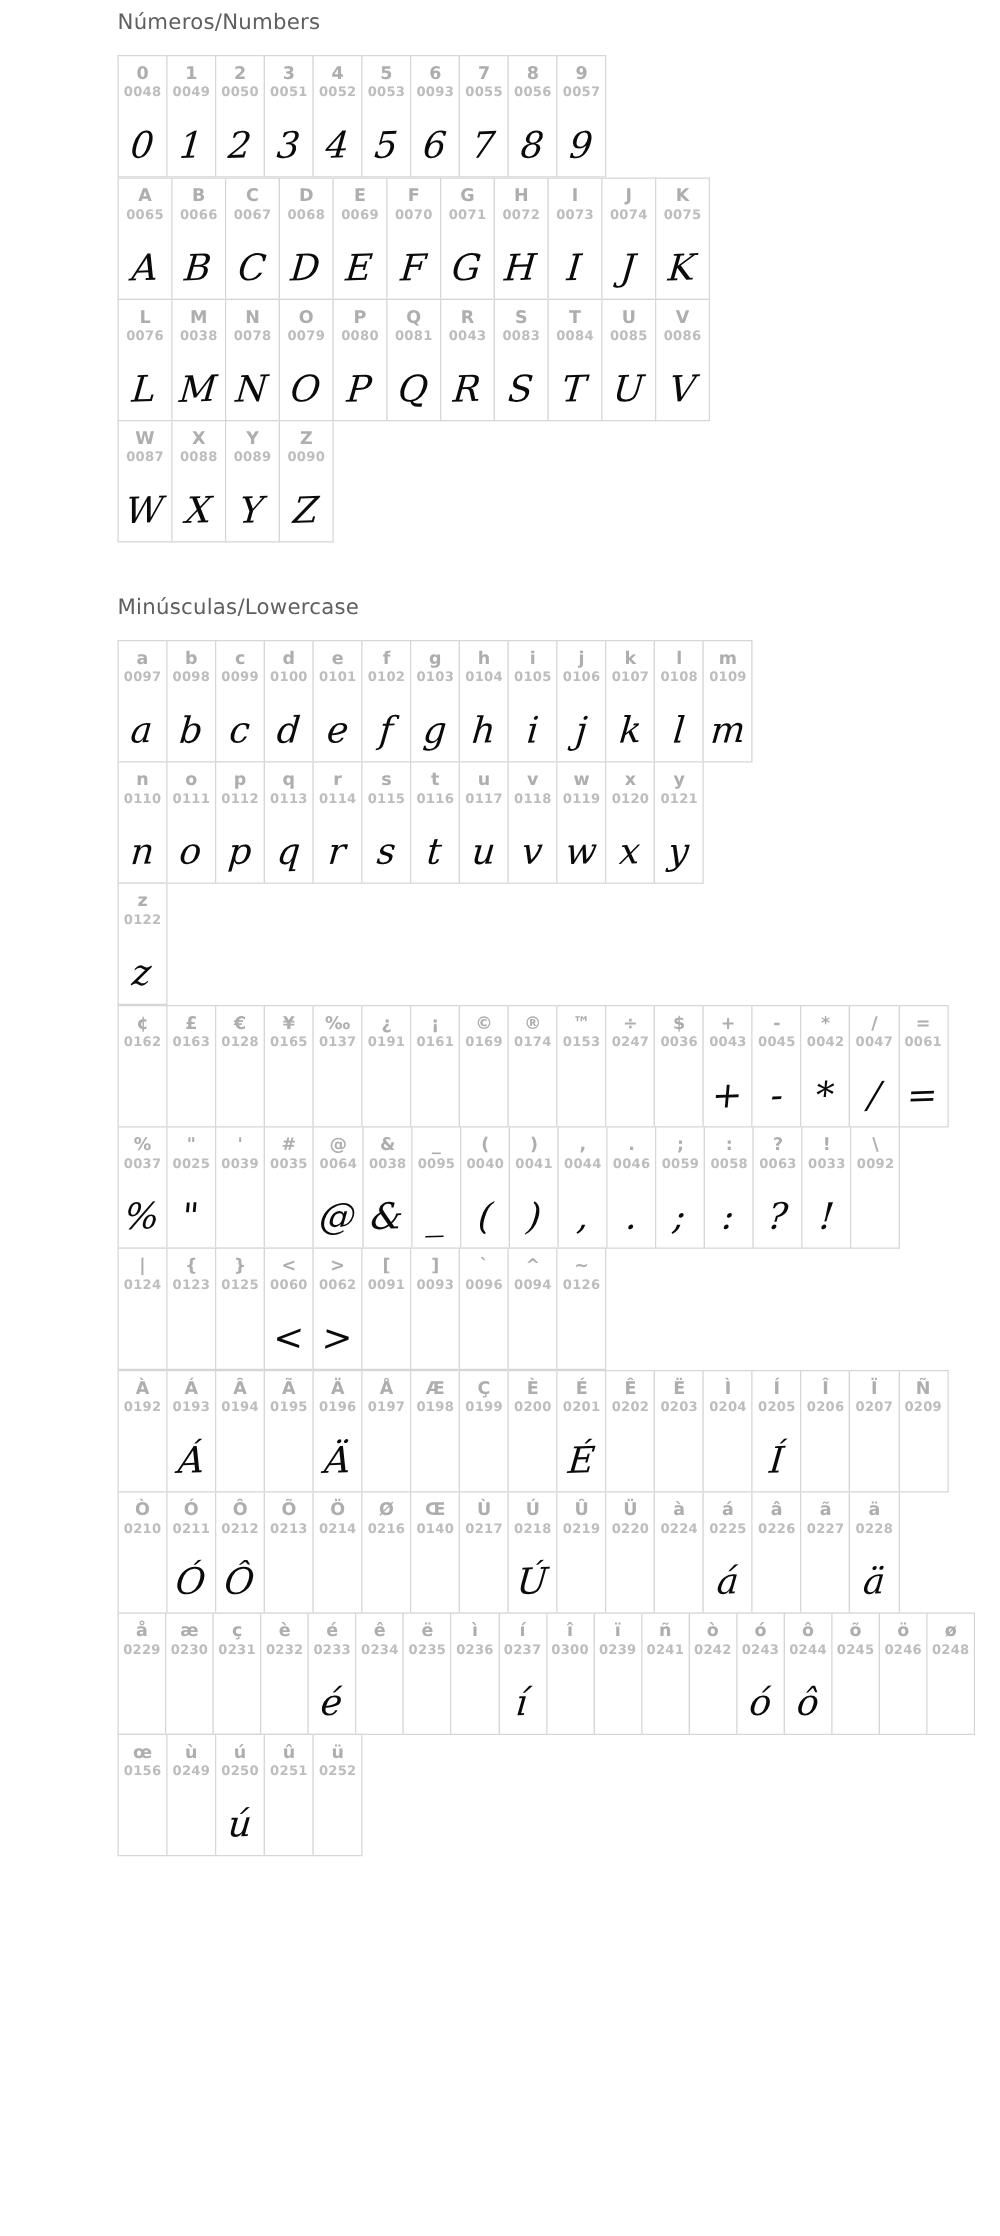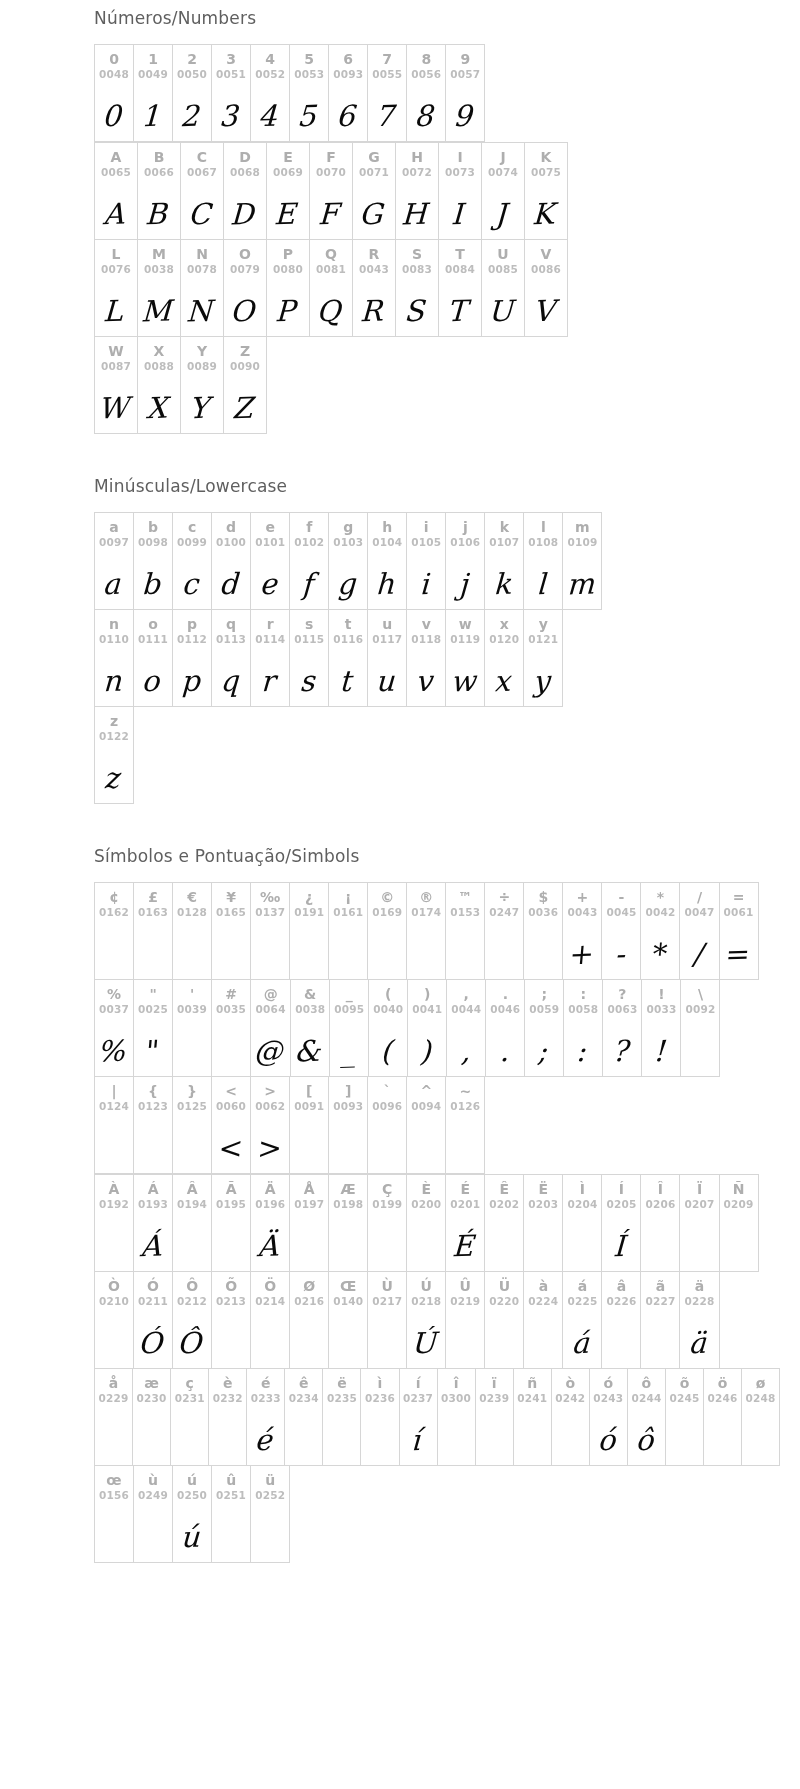--- a/index.html
+++ b/index.html
@@ -531,21 +531,20 @@
           <div class="cell">
             <div class="cell-head">
               <span class="ch">z</span>
               <span class="code">0122</span>
             </div>
             <div class="glyph">z</div>
           </div>
         </div>
       </section>
       <section class="section sec-symbols">
-        <h2 class="section-title">Símbolos e Pontuação/Simbols</h2>
         <div class="char-row">
           <div class="cell">
             <div class="cell-head">
               <span class="ch">¢</span>
               <span class="code">0162</span>
             </div>
             <div class="glyph empty"></div>
           </div>
           <div class="cell">
             <div class="cell-head">

